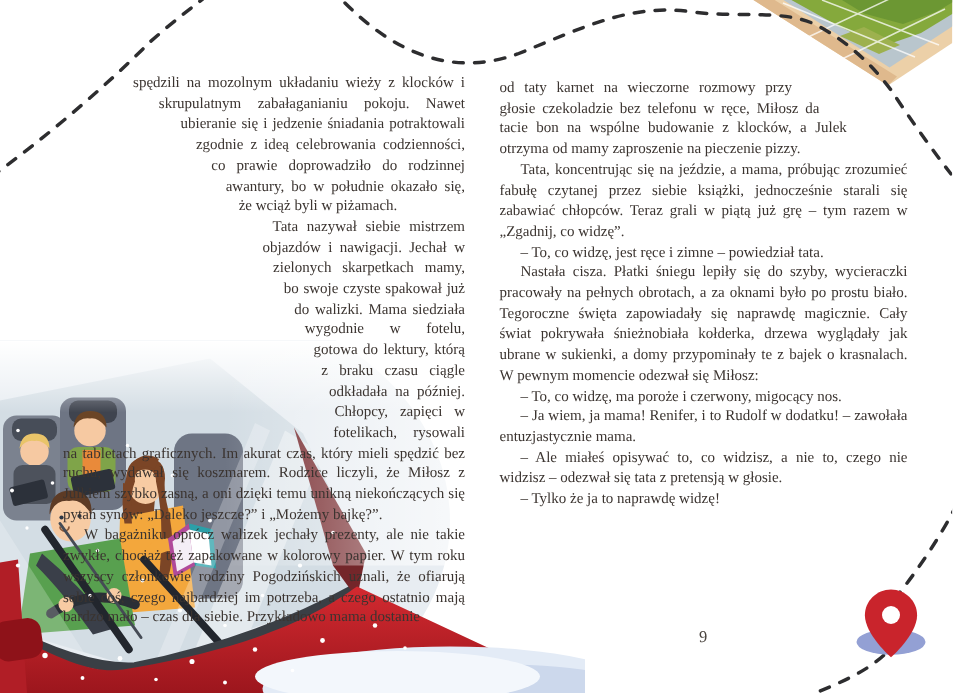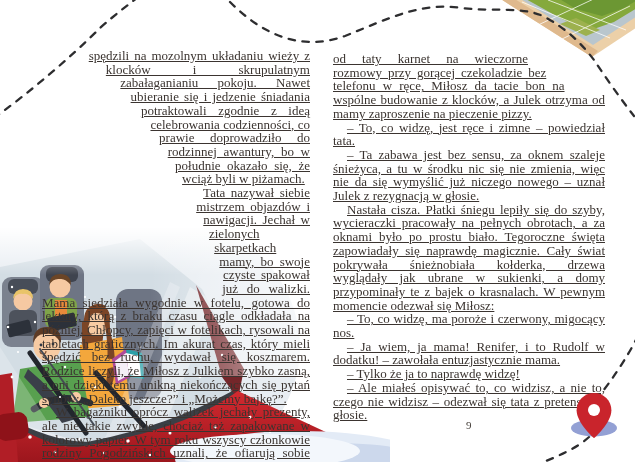--- a/index.html
+++ b/index.html
@@ -3,21 +3,21 @@
 <meta charset="utf-8">
 <style>
   html,body{margin:0;padding:0;background:#ffffff;}
   .spread{
     position:relative;width:635px;height:462px;overflow:hidden;
     background:#ffffff;
     font-family:"Liberation Serif","DejaVu Serif",serif;
     color:#3b3430;
   }
   
-  .page-text{position:absolute;font-size:13px;line-height:13.7px;text-align:justify;text-decoration:underline;}
+  .page-text{position:absolute;font-size:10px;line-height:13.7px;text-align:justify;}
   .page-text p{margin:0;text-indent:14px;}
   .page-text p:first-of-type{text-indent:0;}
   .left-text{left:42px;top:49px;width:268px;height:412px;z-index:3;}
   .right-text{left:333px;top:52px;width:272px;height:360px;z-index:3;}
   
   .car-spacer{
     float:left;width:185px;height:230px;margin-top:184px;
     shape-outside:polygon(0 0,20px 0,70px 40px,100px 80px,122px 115px,140px 150px,158px 185px,175px 230px,0 230px);
     shape-margin:6px;
   }
@@ -193,28 +193,28 @@
     <div>
         <p>spędzili na mozolnym układaniu wieży z klocków i skrupulatnym zabałaganianiu pokoju. Nawet ubieranie się i jedzenie śniadania potraktowali zgodnie z ideą celebrowania codzienności, co prawie doprowadziło do rodzinnej awantury, bo w południe okazało się, że wciąż byli w piżamach.</p>
         <p>Tata nazywał siebie mistrzem objazdów i nawigacji. Jechał w zielonych skarpetkach mamy, bo swoje czyste spakował już do walizki. Mama siedziała wygodnie w fotelu, gotowa do lektury, którą z braku czasu ciągle odkładała na później. Chłopcy, zapięci w fotelikach, rysowali na tabletach graficznych. Im akurat czas, który mieli spędzić bez ruchu, wydawał się koszmarem. Rodzice liczyli, że Miłosz z Julkiem szybko zasną, a oni dzięki temu unikną niekończących się pytań synów: „Daleko jeszcze?” i „Możemy bajkę?”.</p>
         <p>W bagażniku oprócz walizek jechały prezenty, ale nie takie zwykłe, chociaż też zapakowane w kolorowy papier. W tym roku wszyscy członkowie rodziny Pogodzińskich uznali, że ofiarują sobie coś, czego najbardziej im potrzeba, a czego ostatnio mają bardzo mało – czas dla siebie. Przykładowo mama dostanie</p>
       </div>
   </div>
 
   <div class="page-text right-text">
     <div class="map-spacer"></div>
     <div>
-        <p>od taty karnet na wieczorne rozmowy przy gorącej czekoladzie bez telefonu w ręce, Miłosz da tacie bon na wspólne budowanie z klocków, a Julek otrzyma od mamy zaproszenie na pieczenie pizzy.</p>
+        <p>od taty karnet na wieczorne rozmowy przy głosie czekoladzie bez telefonu w ręce, Miłosz da tacie bon na wspólne budowanie z klocków, a Julek otrzyma od mamy zaproszenie na pieczenie pizzy.</p>
+        <p>Tata, koncentrując się na jeździe, a mama, próbując zrozumieć fabułę czytanej przez siebie książki, jednocześnie starali się zabawiać chłopców. Teraz grali w piątą już grę – tym razem w „Zgadnij, co widzę”.</p>
         <p>– To, co widzę, jest ręce i zimne – powiedział tata.</p>
-        <p>– Ta zabawa jest bez sensu, za oknem szaleje śnieżyca, a tu w środku nic się nie zmienia, więc nie da się wymyślić już niczego nowego – uznał Julek z rezygnacją w głosie.</p>
         <p>Nastała cisza. Płatki śniegu lepiły się do szyby, wycieraczki pracowały na pełnych obrotach, a za oknami było po prostu biało. Tegoroczne święta zapowiadały się naprawdę magicznie. Cały świat pokrywała śnieżnobiała kołderka, drzewa wyglądały jak ubrane w sukienki, a domy przypominały te z bajek o krasnalach. W pewnym momencie odezwał się Miłosz:</p>
         <p>– To, co widzę, ma poroże i czerwony, migocący nos.</p>
         <p>– Ja wiem, ja mama! Renifer, i to Rudolf w dodatku! – zawołała entuzjastycznie mama.</p>
+        <p>– Ale miałeś opisywać to, co widzisz, a nie to, czego nie widzisz – odezwał się tata z pretensją w głosie.</p>
         <p>– Tylko że ja to naprawdę widzę!</p>
-        <p>– Ale miałeś opisywać to, co widzisz, a nie to, czego nie widzisz – odezwał się tata z pretensją w głosie.</p>
       </div>
   </div>
 
   <div class="page-number">9</div>
 
   <svg class="overlay" width="635" height="462" viewBox="0 0 635 462" aria-hidden="true">
     <g fill="none" stroke="#2d2d2f" stroke-width="2.3" stroke-linecap="round" stroke-dasharray="6.5 7.5">
       <path d="M -6,118 C 30,92 70,58 100,28 C 118,12 132,2 142,-6"></path>
       <path d="M 230,2 C 262,34 300,52 345,36 C 390,18 420,2 462,8 C 492,12 520,6 543,16 C 566,28 582,44 594,60 C 606,78 620,98 634,116"></path>
       <path d="M 638,336 C 628,356 612,380 599,396"></path>

